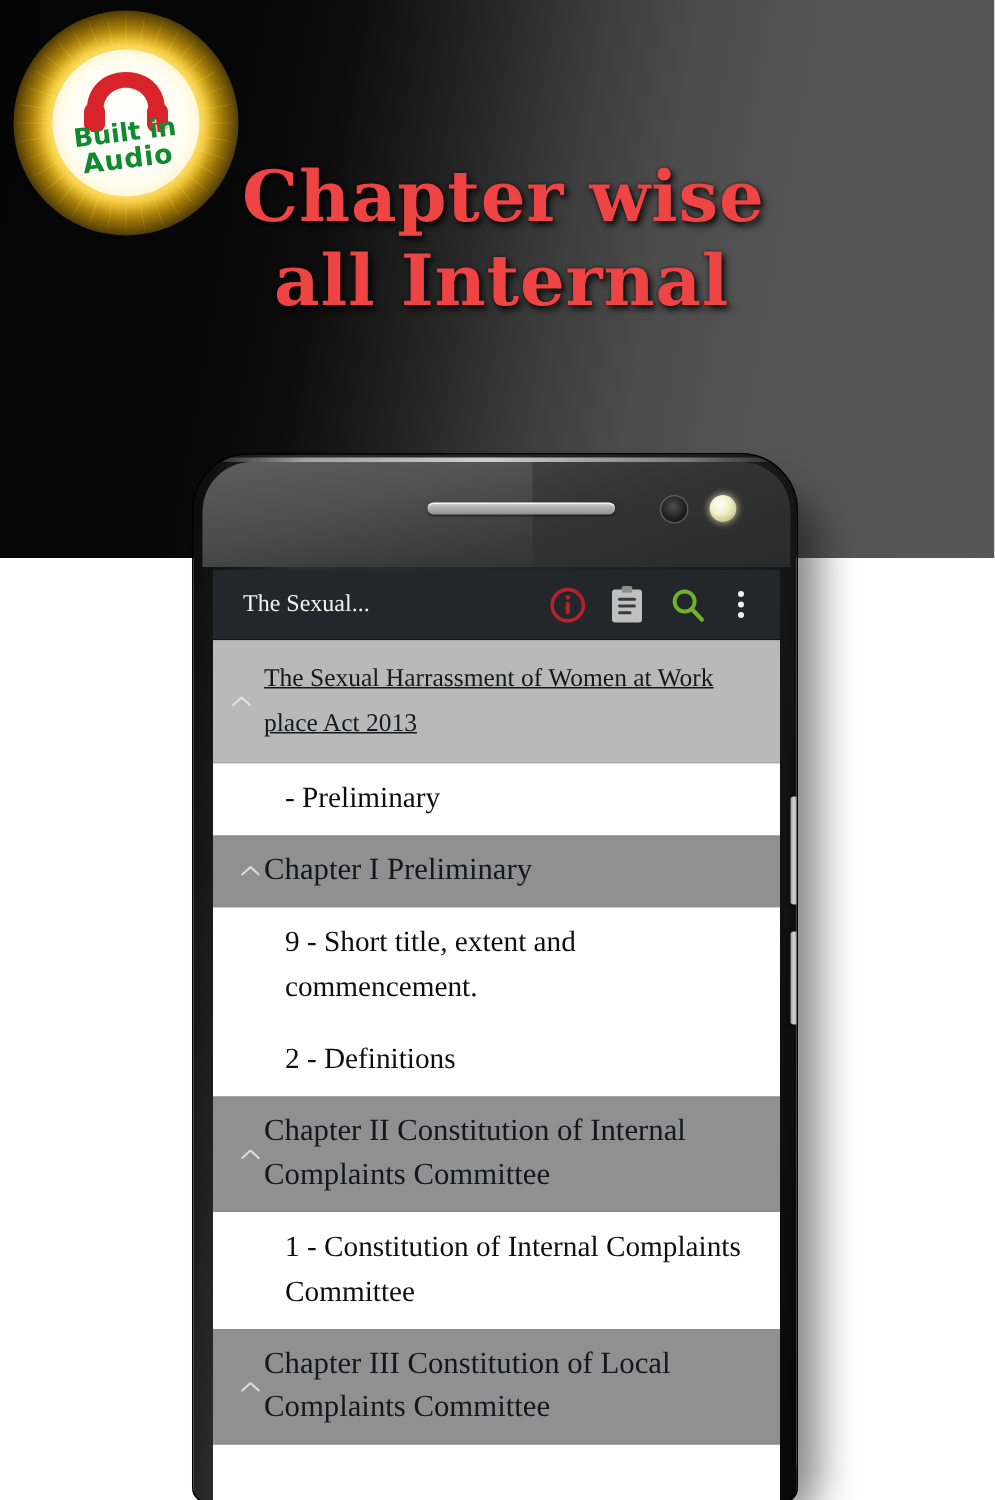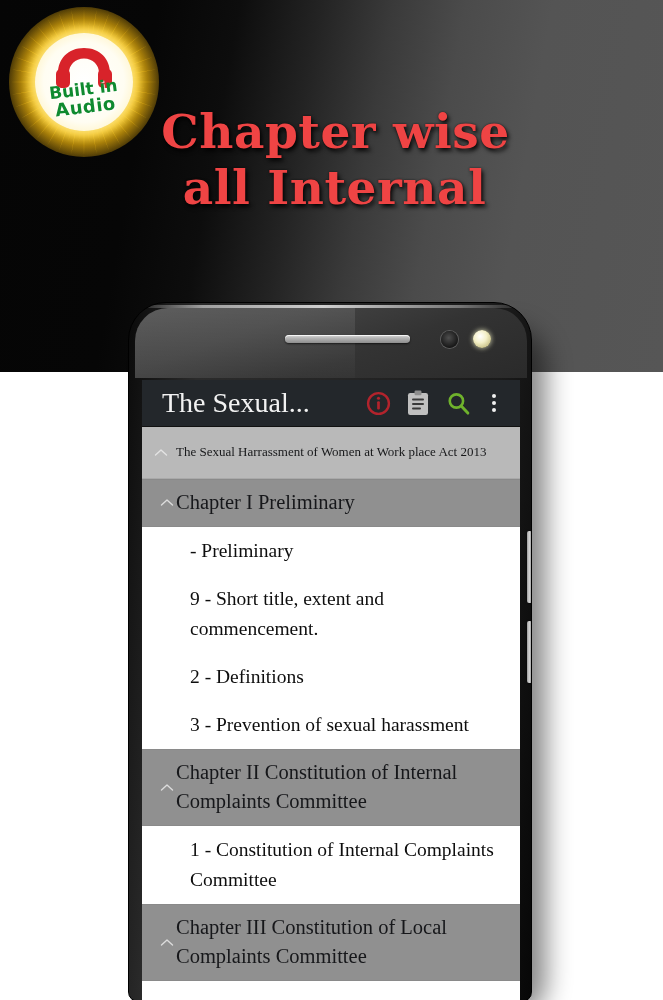--- a/index.html
+++ b/index.html
@@ -137,21 +137,21 @@
     background:#ffffff; overflow:hidden;
   }
 
   
   #action-bar {
     height:47px; background:#23272b;
     display:flex; align-items:center; padding:0 10px 0 20px;
     border-bottom:1px solid #111;
   }
   #app-title {
-    color:#f2f2f2; font-size:28px; font-family:"Liberation Serif", serif;
+    color:#f2f2f2; font-size:16px; font-family:"Liberation Serif", serif;
     white-space:nowrap; flex:0 0 auto;
   }
   .bar-spacer { flex:1 1 auto; }
   .bar-icon {
     flex:0 0 auto; width:40px; height:40px;
     display:flex; align-items:center; justify-content:center;
   }
   #info-icon-btn svg { width:25px; height:25px; }
   #clipboard-icon-btn svg { width:22px; height:26px; }
   #search-icon-btn svg { width:25px; height:25px; }
@@ -168,21 +168,21 @@
     border-bottom:1px solid #a9a9a9;
   }
   .row-chapter {
     background:#909090; padding:8px 14px 9px 34px;
     border-top:1px solid #8a8a8a; border-bottom:1px solid #8a8a8a;
   }
   .row-section {
     background:#ffffff; padding:9px 14px 9px 48px;
   }
   .row-root .txt {
-    font-size:13px; line-height:30px; color:#17181a; font-family:"Liberation Serif", serif;
+    font-size:17px; line-height:30px; color:#17181a; font-family:"Liberation Serif", serif;text-decoration:underline;
   }
   .row-chapter .txt {
     font-size:20.5px; line-height:29px; color:#16171a; font-family:"Liberation Serif", serif;
   }
   .row-section .txt {
     font-size:19.5px; line-height:30px; color:#0e0e0e; font-family:"Liberation Serif", serif;
   }
   .caret {
     position:absolute; left:12px; top:50%; transform:translateY(-50%);
     width:14px; height:10px; color:#e3e3e3;
@@ -279,40 +279,37 @@
 
         <div class="row row-root">
           <span class="caret">
             <svg viewBox="0 0 14 9">
                 <path d="M1.5 7 L7 2 L12.5 7" fill="none" stroke="currentColor" stroke-width="1.4" stroke-linecap="round" stroke-linejoin="round"></path>
               </svg>
           </span>
           <span class="txt">The Sexual Harrassment of Women at Work place Act 2013</span>
         </div>
 
+        <div class="row row-section">
+          <span class="txt"> - Preliminary</span>
+        </div>
+
         <div class="row row-chapter">
           <span class="caret">
             <svg viewBox="0 0 14 9">
                 <path d="M1.5 7 L7 2 L12.5 7" fill="none" stroke="currentColor" stroke-width="1.4" stroke-linecap="round" stroke-linejoin="round"></path>
               </svg>
           </span>
           <span class="txt">Chapter I   Preliminary</span>
         </div>
-
-        <div class="row row-section">
-          <span class="txt"> - Preliminary</span>
-        </div>
         <div class="row row-section">
           <span class="txt">9 - Short title, extent and commencement.</span>
         </div>
         <div class="row row-section">
           <span class="txt">2 - Definitions</span>
-        </div>
-        <div class="row row-section">
-          <span class="txt">3 - Prevention of sexual harassment</span>
         </div>
 
         <div class="row row-chapter">
           <span class="caret">
             <svg viewBox="0 0 14 9">
                 <path d="M1.5 7 L7 2 L12.5 7" fill="none" stroke="currentColor" stroke-width="1.4" stroke-linecap="round" stroke-linejoin="round"></path>
               </svg>
           </span>
           <span class="txt">Chapter II   Constitution of Internal Complaints Committee</span>
         </div>

